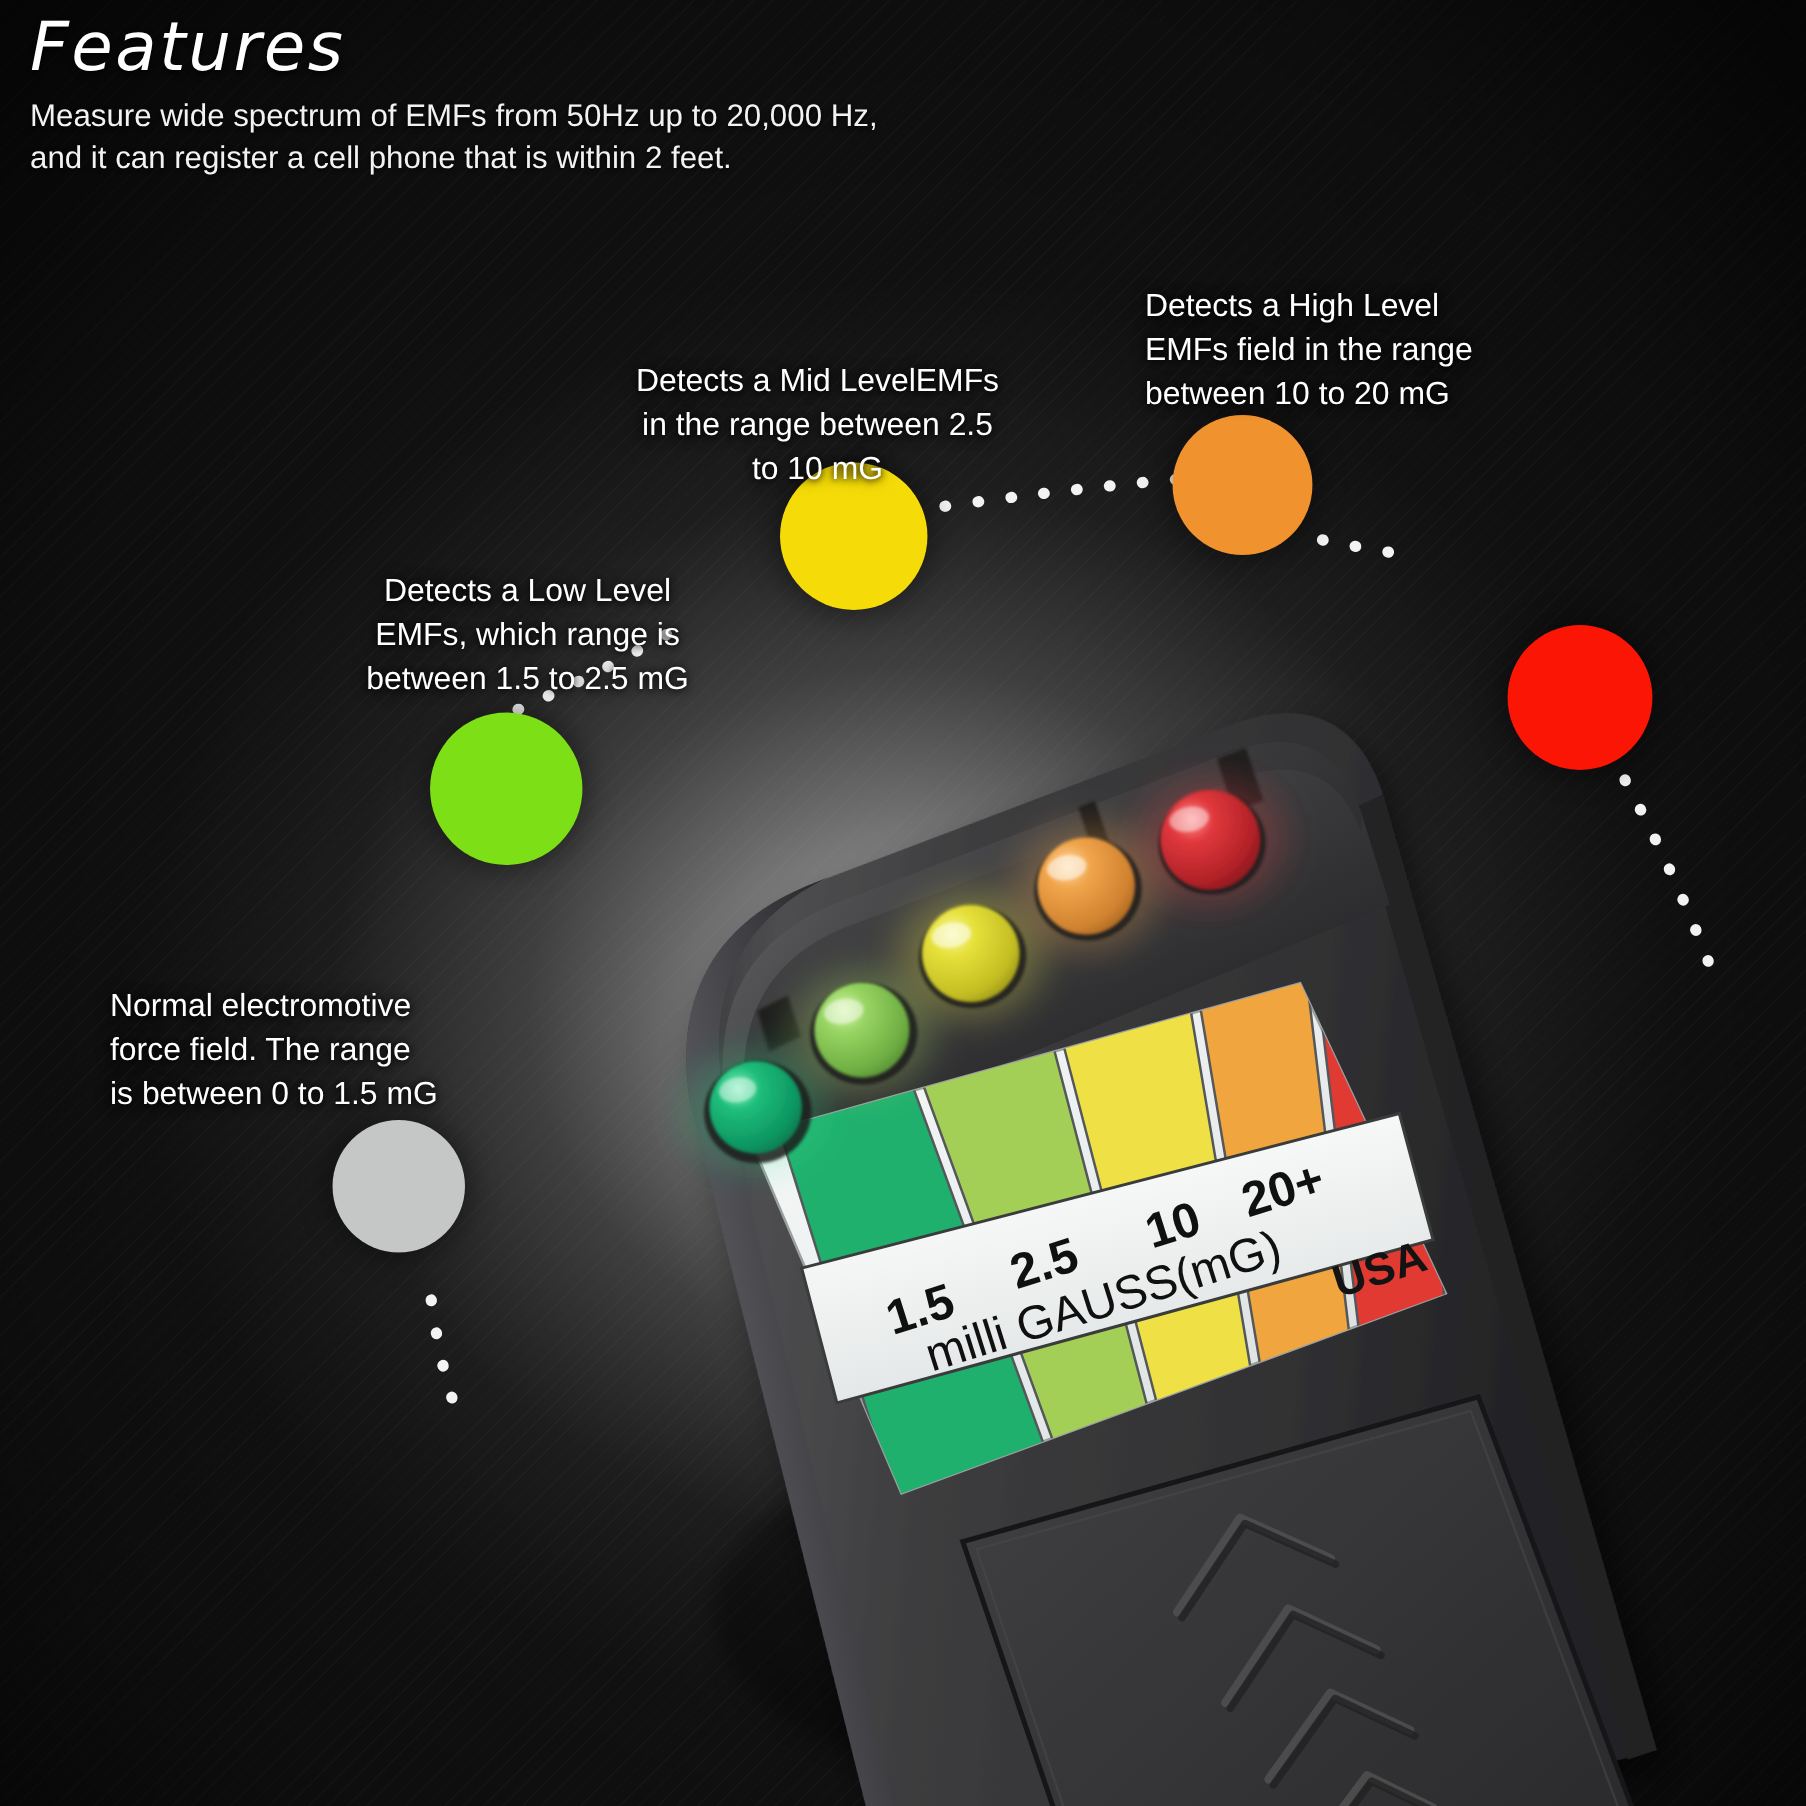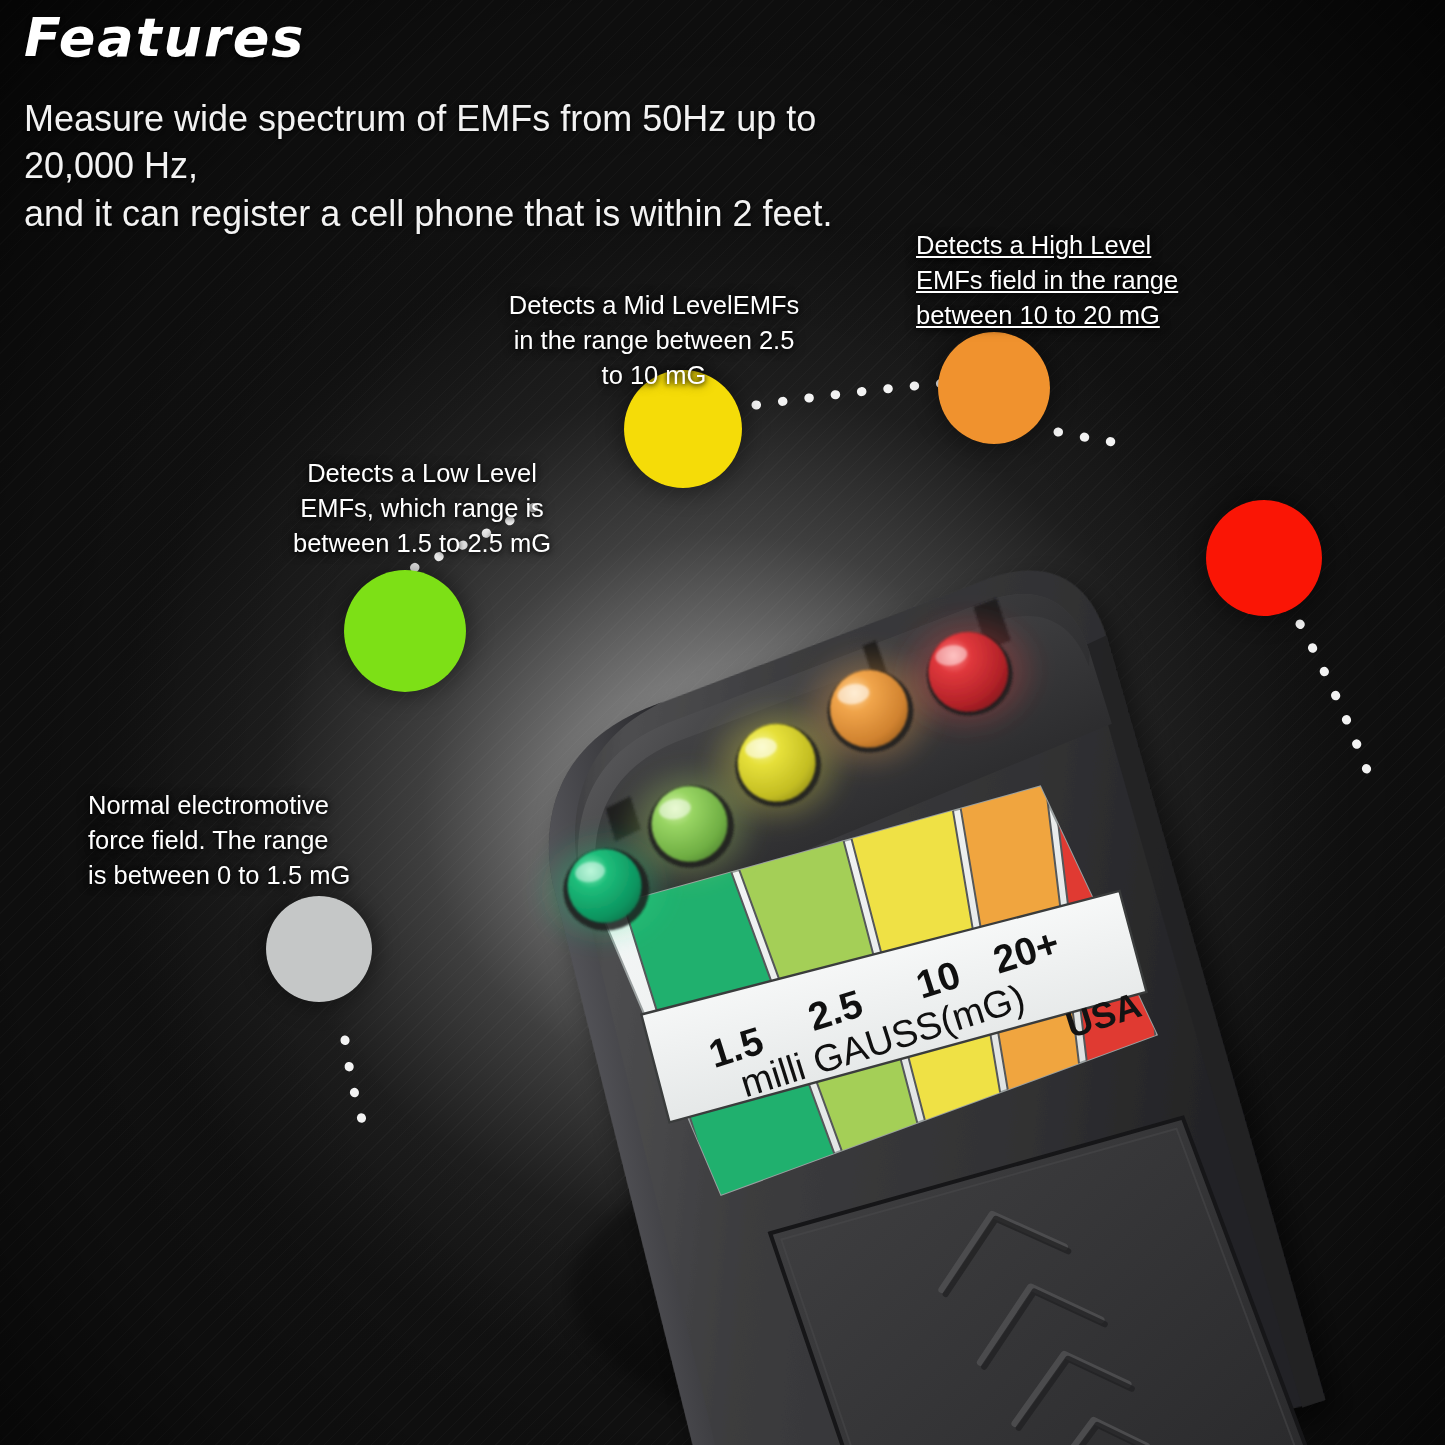--- a/index.html
+++ b/index.html
@@ -45,30 +45,30 @@
         rgba(0,0,0,0) 40%,
         rgba(0,0,0,0.25) 72%,
         rgba(0,0,0,0.75) 100%);
   }
 
   
   #header { position:absolute; left:24px; top:10px; width:900px; z-index:40; }
   #title {
     font-family:"DejaVu Sans", sans-serif;
     font-size:54px;
-    font-weight:bold;
+    font-weight:normal;
     font-style:italic;
     color:#ffffff;
     letter-spacing:2px;
     line-height:1.05;
     text-shadow:0 2px 5px rgba(0,0,0,0.9);
   }
   #subtitle {
-    margin-top:28px;
-    font-size:36px;
+    margin-top:10px;
+    font-size:25px;
     color:#f2f2f2;
     line-height:1.32;
     font-weight:400;
     text-shadow:0 1px 4px rgba(0,0,0,0.95);
     white-space:pre-line;
   }
 
   
   .callout-text {
     position:absolute;
@@ -392,18 +392,18 @@
 is between 0 to 1.5 mG</div>
 
   <div class="callout-text" style="left:252px; top:456px; width:340px;text-align:center;">Detects a Low Level
 EMFs, which range is
 between 1.5 to 2.5 mG</div>
 
   <div class="callout-text" style="left:474px; top:288px; width:360px;text-align:center;">Detects a Mid LevelEMFs
 in the range between 2.5
 to 10 mG</div>
 
-  <div class="callout-text" style="left:916px; top:228px; width:330px;text-decoration:underline;">Detects a High Level
+  <div class="callout-text" style="left:916px; top:228px; width:330px;">Detects a High Level
 EMFs field in the range
 between 10 to 20 mG</div>
 
 
 </div>
 
 </body></html>

